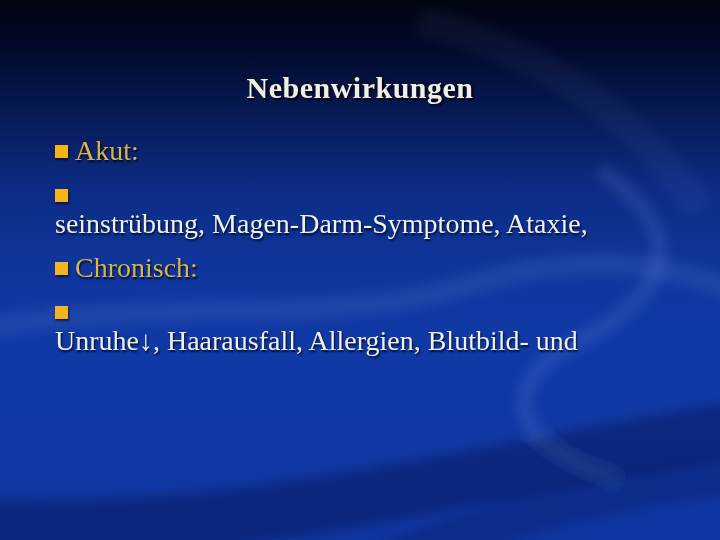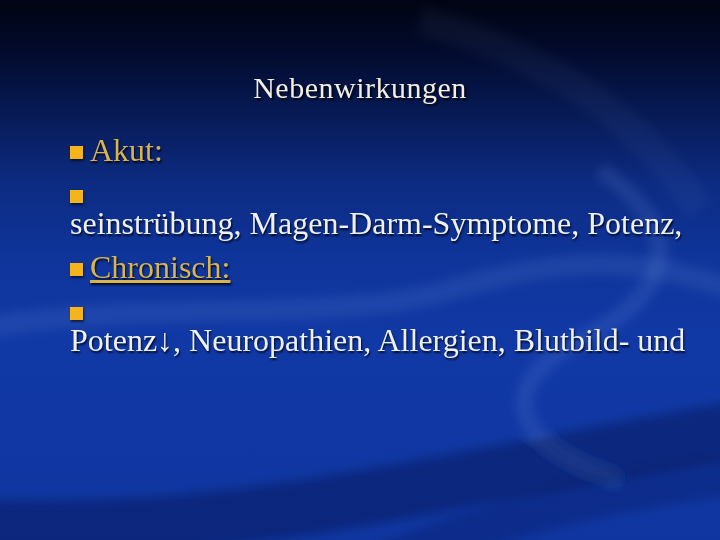--- a/index.html
+++ b/index.html
@@ -29,49 +29,48 @@
     pointer-events: none;
   }
   .title {
     position: absolute;
     top: 50px;
     left: 0;
     width: 720px;
     text-align: center;
     font-size: 30px;
     line-height: 36px;
-    font-weight: normal;
+    font-weight: bold;
     letter-spacing: 0.5px;
     color: #f1eee2;
     text-shadow: 2px 2px 2px rgba(0, 3, 18, 0.95);
   }
   .content {
     position: absolute;
-    left: 70px;
+    left: 55px;
     top: 136px;
     width: 640px;
-    font-size: 32px;
+    font-size: 28px;
     line-height: 29px;
   }
   .bullet {
     margin: 0 0 15px 0;
   }
   .bullet .line {
     white-space: nowrap;
   }
   .bullet.heading {
     color: #d8b44c;
     text-shadow: 1px 2px 2px rgba(0, 3, 18, 0.9);
   }
   .bullet.body {
     color: #eef2f8;
     text-shadow: 1px 2px 2px rgba(0, 3, 18, 0.85);
   }
   .bullet.gap-before {
-    text-decoration: underline;
   }
   .sq {
     display: inline-block;
     width: 13px;
     height: 13px;
     background: #f4b41e;
     margin-right: 7px;
     position: relative;
     top: -2px;
     box-shadow: 1px 2px 2px rgba(0, 3, 18, 0.6);
@@ -100,26 +99,26 @@
   <h1 class="title">Nebenwirkungen</h1>
 
   <div class="content">
 
     <p class="bullet heading">
       <span class="sq"></span><span class="line">Akut:</span>
     </p>
 
     <p class="bullet body">
       <span class="sq"></span><br>
-      <span class="line">seinstrübung, Magen-Darm-Symptome, Potenz,</span><br>
+      <span class="line">seinstrübung, Magen-Darm-Symptome, Ataxie,</span><br>
     </p>
 
     <p class="bullet heading gap-before">
       <span class="sq"></span><span class="line">Chronisch:</span>
     </p>
 
     <p class="bullet body">
       <span class="sq"></span><br>
-      <span class="line">Potenz↓, Neuropathien, Allergien, Blutbild- und</span><br>
+      <span class="line">Unruhe↓, Haarausfall, Allergien, Blutbild- und</span><br>
     </p>
 
   </div>
 </div>
 
 </body></html>

